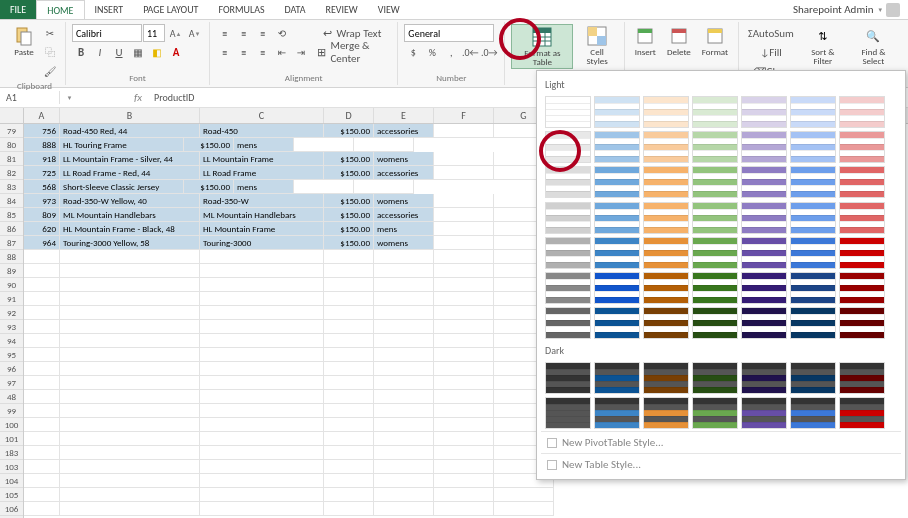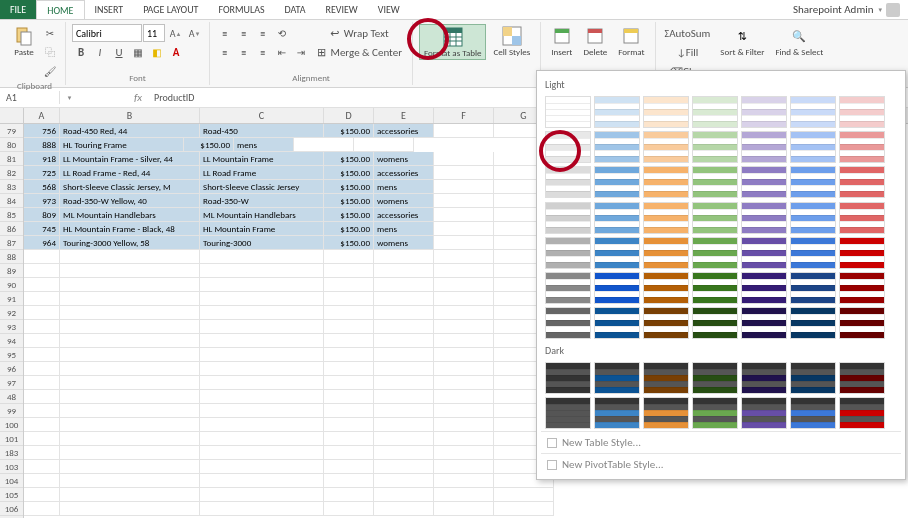--- a/index.html
+++ b/index.html
@@ -142,20 +142,33 @@
         </div>
       </div>
       <div class="col">
         <div class="row btn-sm" style="width:auto;padding:0 4px"><span>↩</span>&nbsp;<span>Wrap Text</span></div>
         <div class="row btn-sm" style="width:auto;padding:0 4px"><span>⊞</span>&nbsp;<span>Merge &amp; Center</span></div>
       </div>
     </div>
     <div class="grp-lbl">Alignment</div>
   </div>
 
+  <div class="grp">
+    <div class="grp-body col">
+      <div class="font-sel" style="min-width:90px">General</div>
+      <div class="row">
+        <div class="btn-sm">$</div>
+        <div class="btn-sm">%</div>
+        <div class="btn-sm">,</div>
+        <div class="btn-sm">.0←</div>
+        <div class="btn-sm">.0→</div>
+      </div>
+    </div>
+    <div class="grp-lbl">Number</div>
+  </div>
 
   <div class="grp" style="position:relative">
     <div class="grp-body">
       <div class="btn-lg" style="background:#cde6d5;border:1px solid #8ab89a">
         <div class="ic">
             <svg width="20" height="20">
               <rect x="1" y="1" width="18" height="18" fill="#fff" stroke="#376"></rect>
               <rect x="1" y="1" width="18" height="5" fill="#376"></rect>
               <line x1="1" y1="10" x2="19" y2="10" stroke="#376"></line>
               <line x1="1" y1="14" x2="19" y2="14" stroke="#376"></line>
@@ -313,21 +326,20 @@
           <div class="cell cA">725</div>
           <div class="cell cB">LL Road Frame - Red, 44</div>
           <div class="cell cC">LL Road Frame</div>
           <div class="cell cD">$150.00</div>
           <div class="cell cE">accessories</div>
           <div class="cell cF"></div>
           <div class="cell cG"></div>
         </div>
         <div class="datarow">
           <div class="cell cA">568</div>
-          <div class="cell cB">Short-Sleeve Classic Jersey, M</div>
           <div class="cell cC">Short-Sleeve Classic Jersey</div>
           <div class="cell cD">$150.00</div>
           <div class="cell cE">mens</div>
           <div class="cell cF"></div>
           <div class="cell cG"></div>
         </div>
         <div class="datarow">
           <div class="cell cA">973</div>
           <div class="cell cB">Road-350-W Yellow, 40</div>
           <div class="cell cC">Road-350-W</div>
@@ -339,21 +351,21 @@
         <div class="datarow">
           <div class="cell cA">809</div>
           <div class="cell cB">ML Mountain Handlebars</div>
           <div class="cell cC">ML Mountain Handlebars</div>
           <div class="cell cD">$150.00</div>
           <div class="cell cE">accessories</div>
           <div class="cell cF"></div>
           <div class="cell cG"></div>
         </div>
         <div class="datarow">
-          <div class="cell cA">745</div>
+          <div class="cell cA">620</div>
           <div class="cell cB">HL Mountain Frame - Black, 48</div>
           <div class="cell cC">HL Mountain Frame</div>
           <div class="cell cD">$150.00</div>
           <div class="cell cE">mens</div>
           <div class="cell cF"></div>
           <div class="cell cG"></div>
         </div>
         <div class="datarow">
           <div class="cell cA">964</div>
           <div class="cell cB">Touring-3000 Yellow, 58</div>
@@ -1110,19 +1122,19 @@
         <div class="bdy">
           <div class="r" style="background: rgb(85, 85, 85);"></div>
           <div class="r" style="background: rgb(204, 0, 0);"></div>
           <div class="r" style="background: rgb(85, 85, 85);"></div>
           <div class="r" style="background: rgb(204, 0, 0);"></div>
         </div>
       </div>
     </div>
   <div class="gal-link">
       <span class="sq"></span>
-      <span>New Table Style...</span>
+      <span>New PivotTable Style...</span>
     </div>
   <div class="gal-link">
       <span class="sq"></span>
-      <span>New PivotTable Style...</span>
+      <span>New Table Style...</span>
     </div>
 </div>
 
 </body></html>

